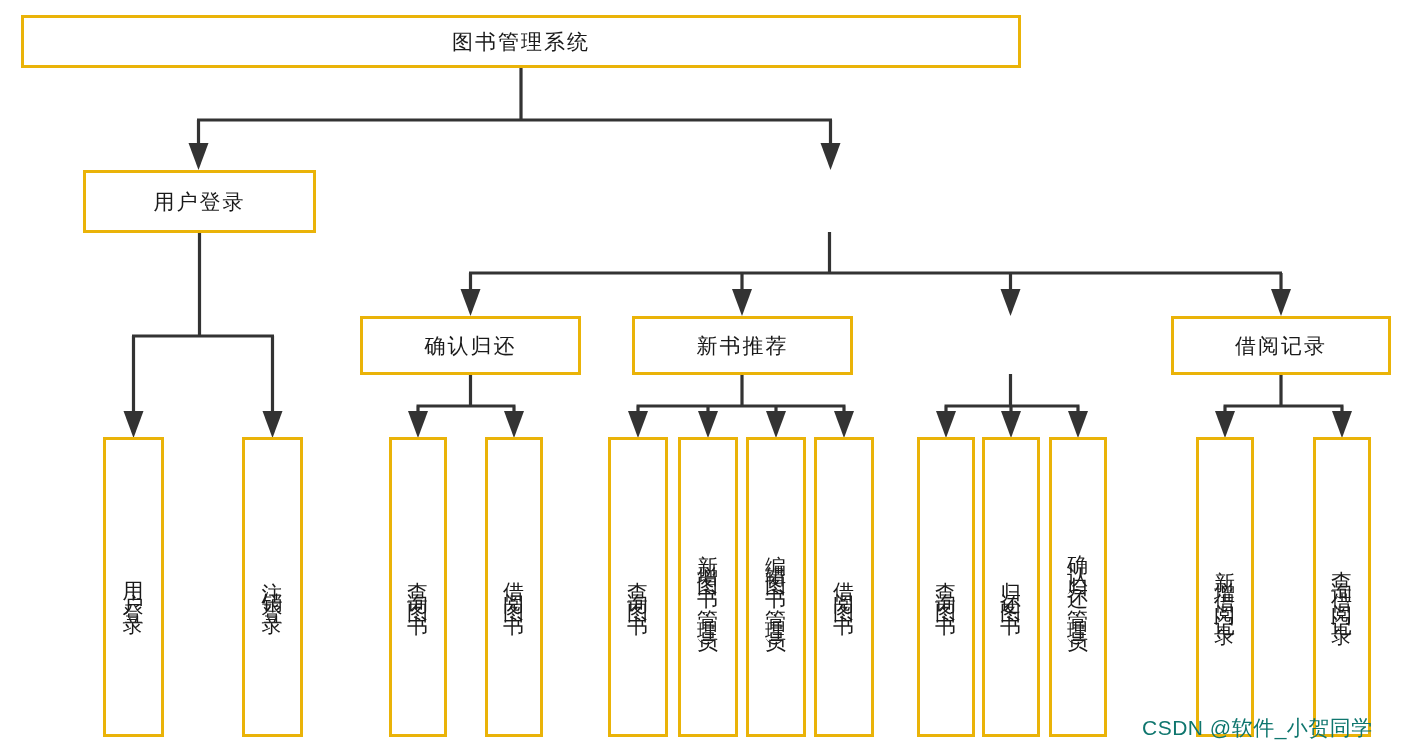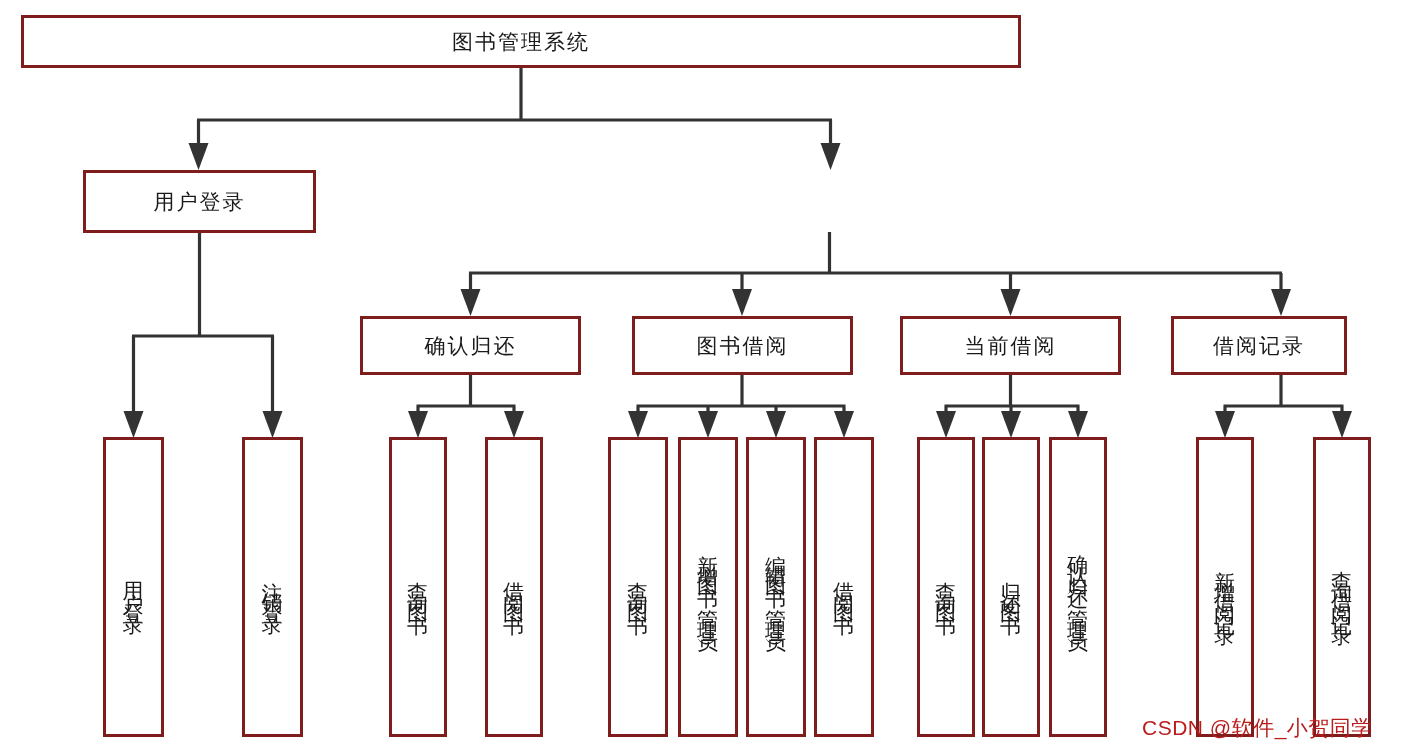--- a/index.html
+++ b/index.html
@@ -8,21 +8,21 @@
     width: 1405px;
     height: 747px;
     background: #ffffff;
     font-family: "Liberation Sans", sans-serif;
     overflow: hidden;
   }
   #connectors { position: absolute; left: 0; top: 0; }
   .box {
     position: absolute;
     box-sizing: border-box;
-    border: 3px solid #7f1d1d;
+    border: 3px solid #eab308;
     background: #ffffff;
     display: flex;
     align-items: center;
     justify-content: center;
     color: #1a1a1a;
   }
   .box.h span {
     font-size: 21px;
     letter-spacing: 2px;
     white-space: nowrap;
@@ -33,21 +33,21 @@
     font-size: 21px;
     letter-spacing: 11px;
     line-height: 1;
     white-space: nowrap;
   }
   .watermark {
     position: absolute;
     left: 1142px;
     top: 714px;
     font-size: 21px;
-    color: #b91c1c;
+    color: #0f766e;
     letter-spacing: 0.5px;
     white-space: nowrap;
     z-index: 5;
   }
 </style>
 </head>
 <body>
 
 <div id="canvas">
 
@@ -99,26 +99,23 @@
   </div>
 
   <div class="box h" style="left:83px;top:170px;width:233px;height:63px">
     <span>用户登录</span>
   </div>
 
   <div class="box h" style="left:360px;top:316px;width:221px;height:59px">
     <span>确认归还</span>
   </div>
   <div class="box h" style="left:632px;top:316px;width:221px;height:59px">
-    <span>图书借阅</span>
+    <span>新书推荐</span>
   </div>
-  <div class="box h" style="left:900px;top:316px;width:221px;height:59px">
-    <span>当前借阅</span>
-  </div>
-  <div class="box h" style="left:1171px;top:316px;width:176px;height:59px">
+  <div class="box h" style="left:1171px;top:316px;width:220px;height:59px">
     <span>借阅记录</span>
   </div>
 
   <div class="box v" style="left:103px;top:437px;width:61px;height:300px">
     <span>用户登录</span>
   </div>
   <div class="box v" style="left:242px;top:437px;width:61px;height:300px">
     <span>注销登录</span>
   </div>
 

